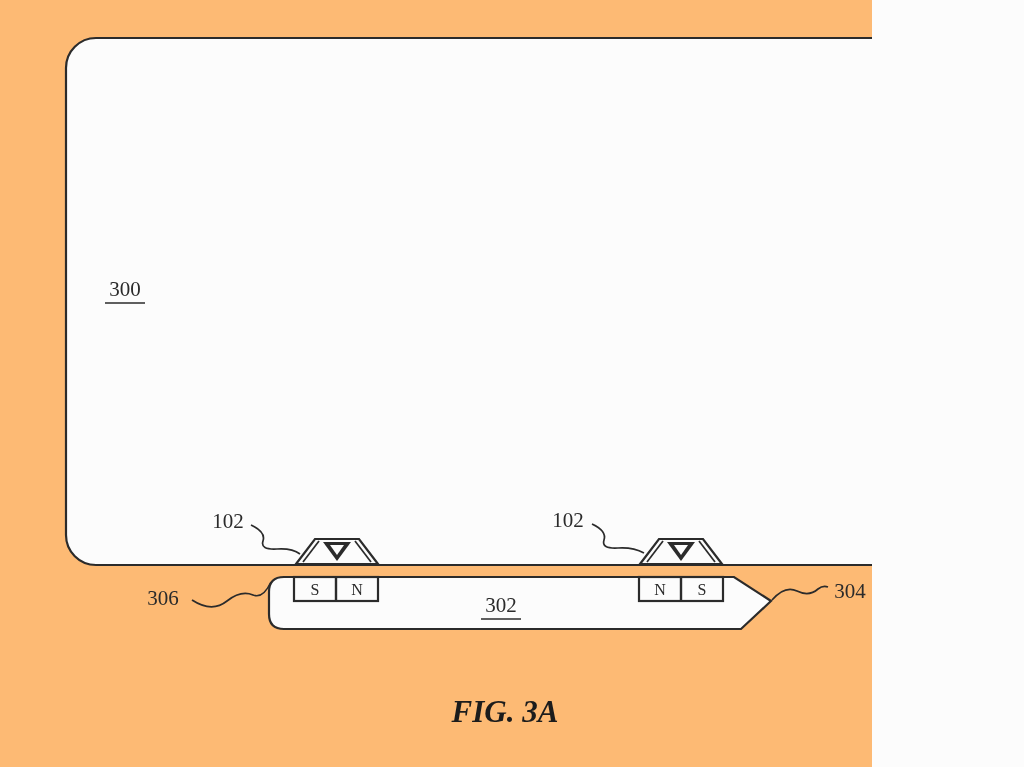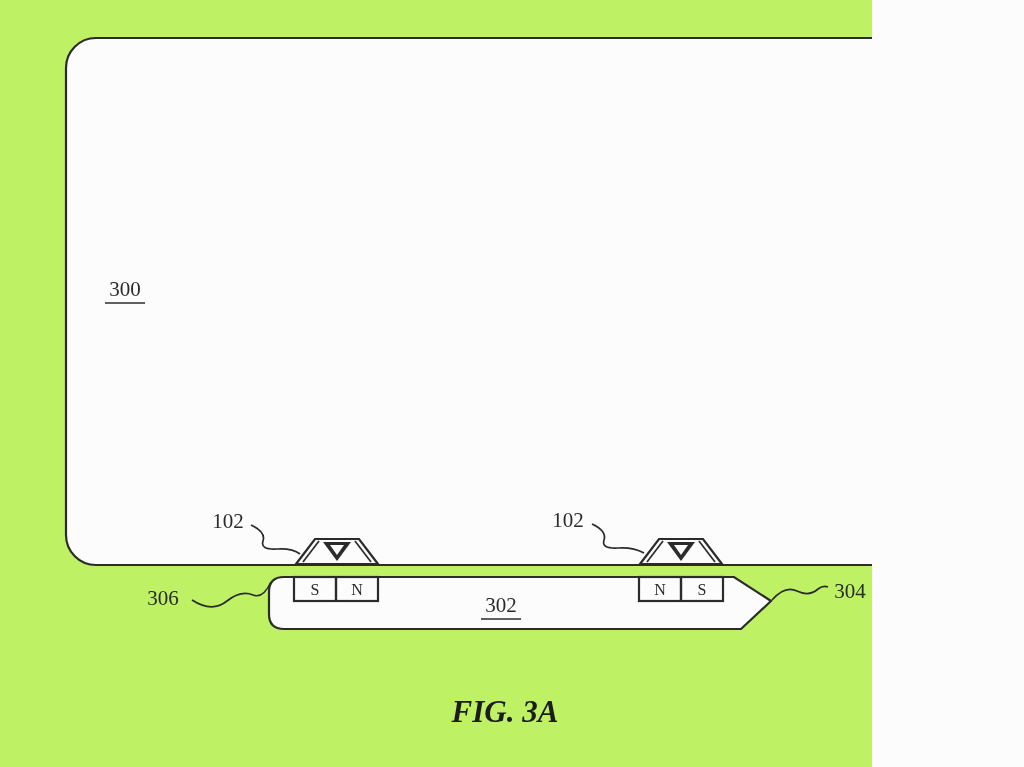--- a/index.html
+++ b/index.html
@@ -5,21 +5,21 @@
   html, body {
     margin: 0;
     padding: 0;
     background: #fcfcfc;
     font-family: "Liberation Serif", "DejaVu Serif", serif;
   }
   .page {
     position: relative;
     width: 872px;
     height: 767px;
-    background: #bef264;
+    background: #fdba74;
     overflow: hidden;
   }
   svg {
     display: block;
   }
   .ref-label {
     font-family: "Liberation Serif", "DejaVu Serif", serif;
     font-size: 21px;
     fill: #2b2b2b;
   }

